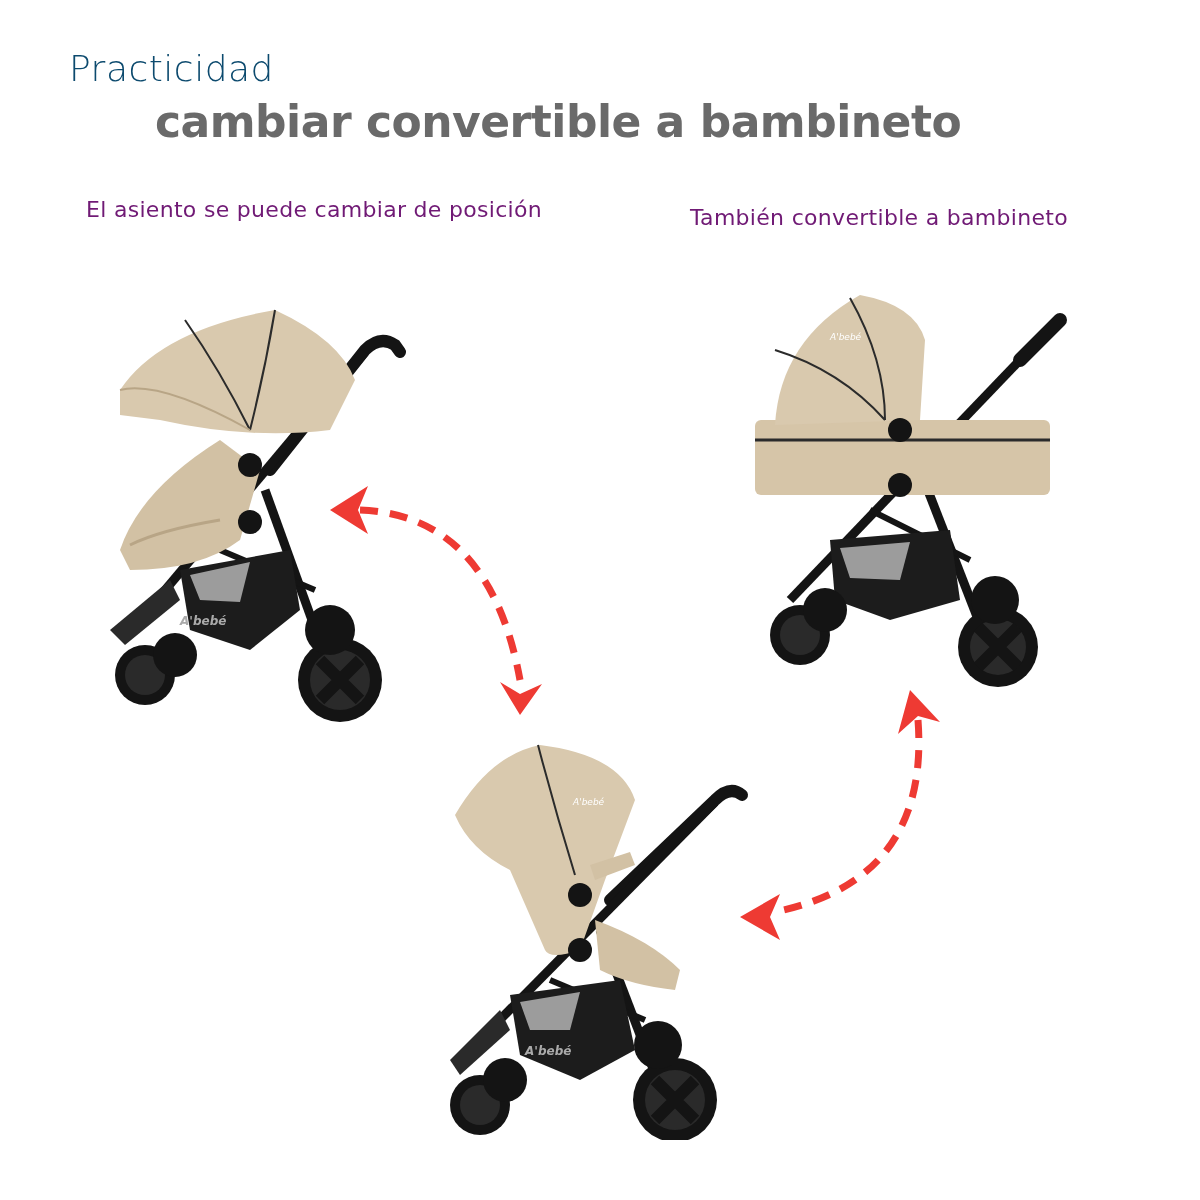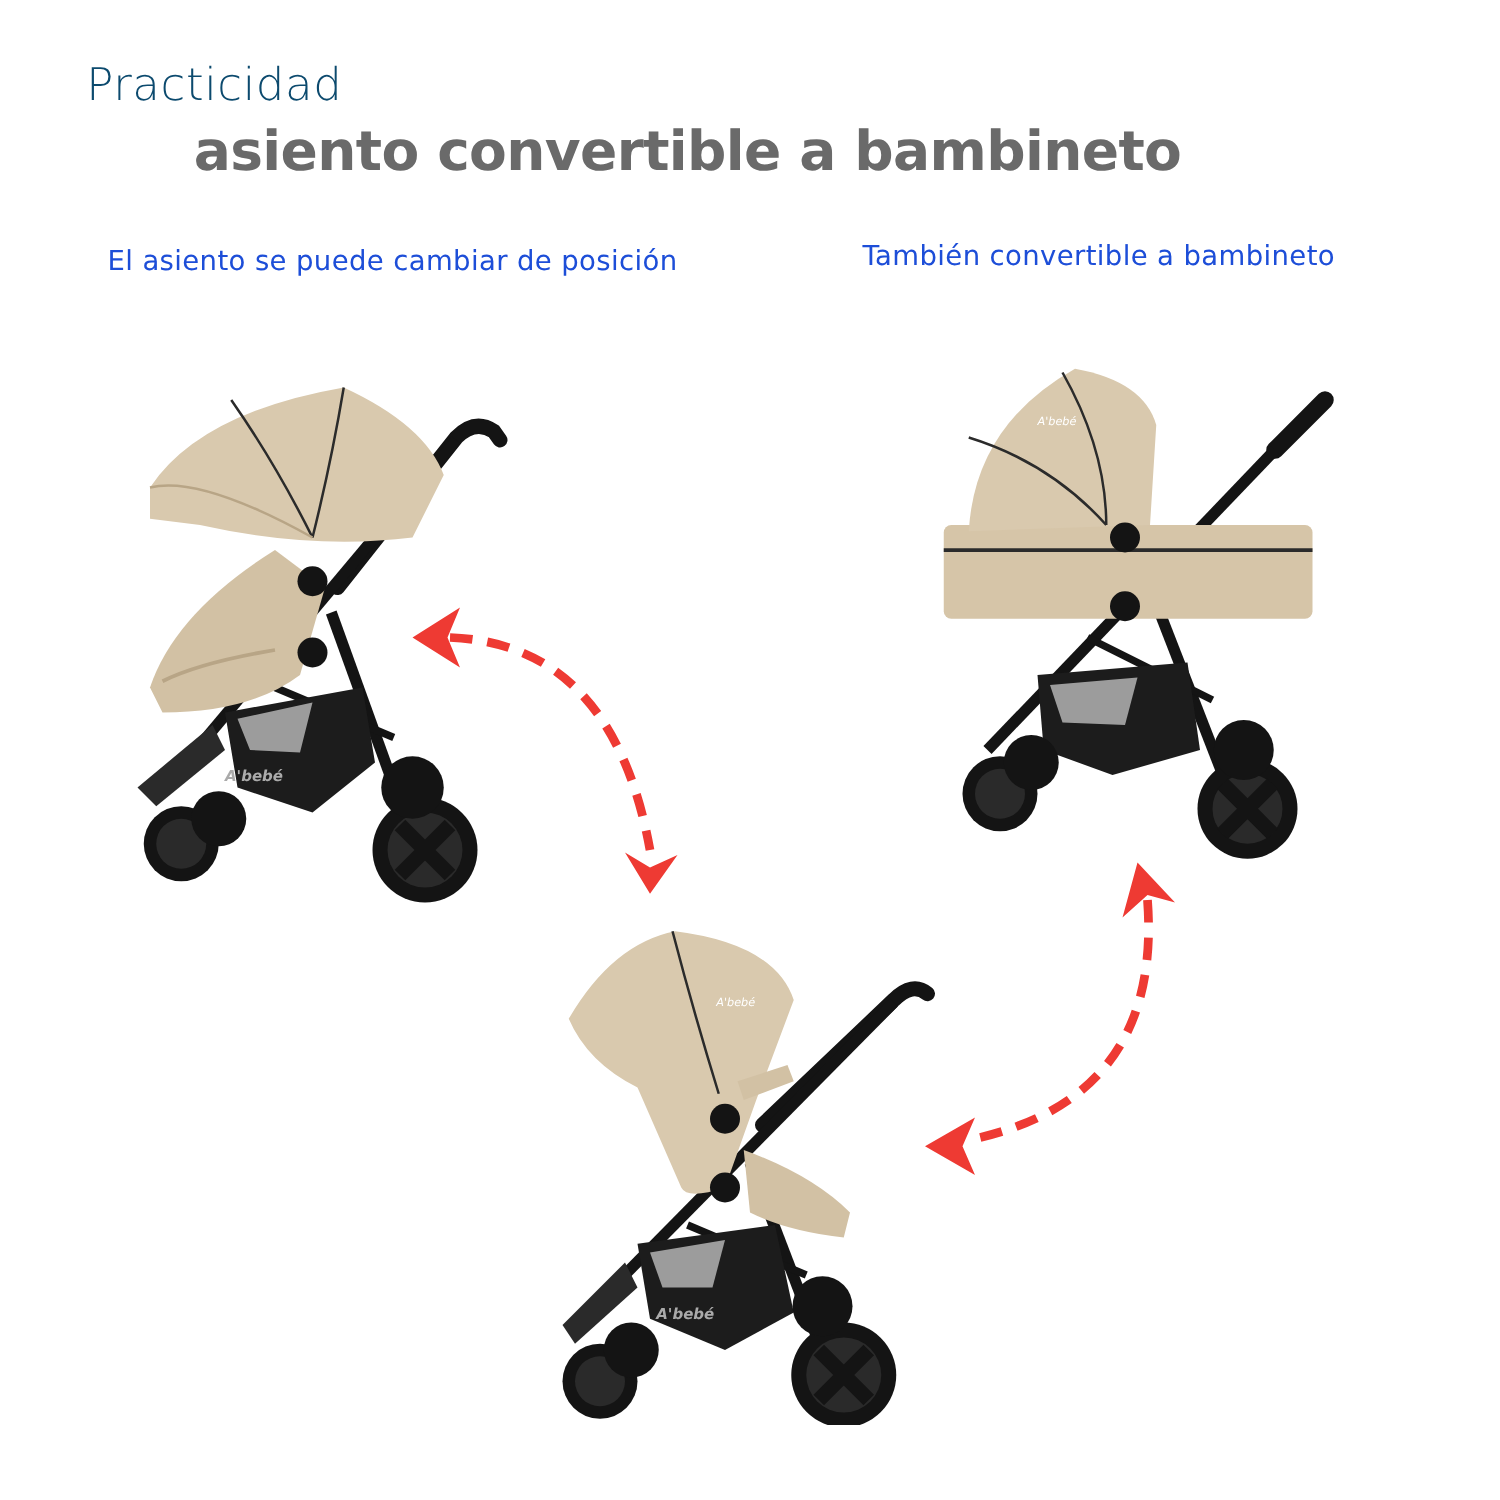--- a/index.html
+++ b/index.html
@@ -1,29 +1,29 @@
 <!DOCTYPE html>
 <html><head>
 <meta charset="utf-8">
 <style>
   html,body{margin:0;padding:0;background:#ffffff;}
   body{width:1200px;height:1200px;position:relative;overflow:hidden;font-family:"DejaVu Sans","Liberation Sans",sans-serif;color:#666666;}
   .kicker{position:absolute;left:69px;top:48px;font-size:36px;font-weight:300;color:#0c4a6e;letter-spacing:0.5px;}
   .headline{position:absolute;left:155px;top:96px;font-size:44px;font-weight:bold;color:#6a6a6a;letter-spacing:-0.5px;}
-  .caption{position:absolute;font-size:22px;color:#1d4ed8;letter-spacing:0.3px;}
+  .caption{position:absolute;font-size:22px;color:#701a75;letter-spacing:0.3px;}
   .cap-left{left:86px;top:197px;}
-  .cap-right{left:690px;top:193px;}
+  .cap-right{left:690px;top:205px;}
   .art{position:absolute;}
   svg{display:block;}
 </style>
 </head>
 <body>
 
 <div class="kicker">Practicidad</div>
-<div class="headline">asiento convertible a bambineto</div>
+<div class="headline">cambiar convertible a bambineto</div>
 <div class="caption cap-left">El asiento se puede cambiar de posición</div>
 <div class="caption cap-right">También convertible a bambineto</div>
 
 <div class="art" style="left:100px;top:290px;">
 <svg width="340" height="440" viewBox="0 0 340 440">
 
   <path d="M170 180 L265 60 Q280 45 295 55 L300 62" stroke="#141414" stroke-width="12" fill="none" stroke-linecap="round"></path>
 
   <line x1="265" y1="62" x2="40" y2="330" stroke="#141414" stroke-width="9"></line>
   <line x1="165" y1="200" x2="230" y2="380" stroke="#141414" stroke-width="9"></line>

